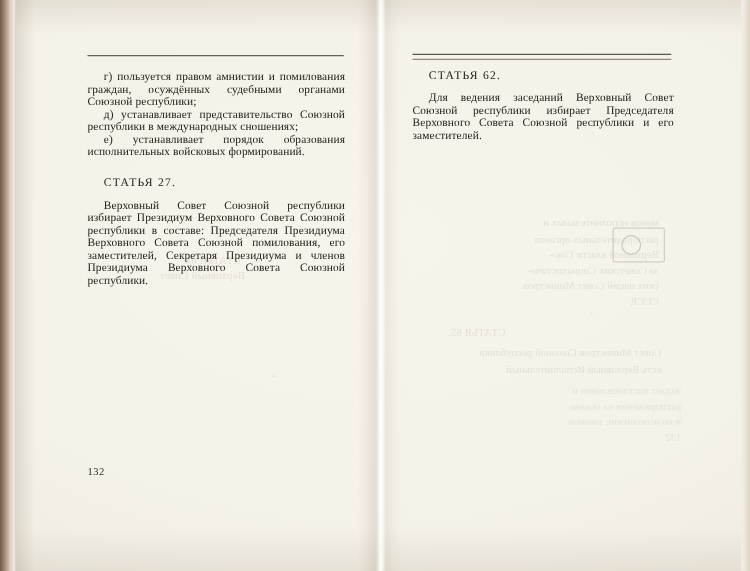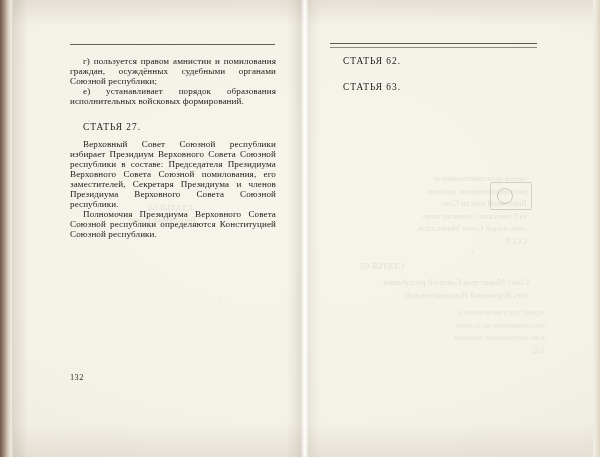--- a/index.html
+++ b/index.html
@@ -237,48 +237,48 @@
     <div class="ghost" style="left:118px; top:202px;">СТАТЬЯ 64.</div>
     <div class="ghost" style="left:100px; top:214px;">Верховный Совет</div>
 
     <div class="speck" style="left:60px; top:120px; width:2px; height:2px;"></div>
     <div class="speck" style="left:190px; top:300px; width:2px; height:2px;"></div>
 
     <div class="column col-left">
 
       <p class="para">г) пользуется правом амнистии и помилования граждан, осуждённых судебными органами Союзной республики;</p>
 
+      <p class="para gap-para">д) устанавливает представительство Союзной республики в международных сношениях;</p>
 
       <p class="para gap-para">е) устанавливает порядок образования исполнительных войсковых формирований.</p>
 
       <p class="article-head gap-before-head">СТАТЬЯ 27.</p>
 
       <p class="para gap-after-head">Верховный Совет Союзной республики избирает Президиум Верховного Совета Союзной республики в составе: Председателя Президиума Верховного Совета Союзной помилования, его заместителей, Секретаря Президиума и членов Президиума Верховного Совета Союзной республики.</p>
 
-      <p class="para gap-para">Полномочия Президиума Верховного Совета Союзной республики определяются Конституцией Союзной республики.</p>
 
     </div>
 
     <div class="page-number">132</div>
 
   </div>
 
   <div class="gutter"></div>
   <div class="gutter-highlight"></div>
 
   <div class="page page-right">
 
     <div class="rule-double"></div>
 
     <div class="column col-right">
 
       <p class="article-head">СТАТЬЯ 62.</p>
 
-
-      <p class="article-head gap-before-head">СТАТЬЯ 63.</p>
+      <p class="para gap-after-head">Для ведения заседаний Верховный Совет Союзной республики избирает Председателя Верховного Совета Союзной республики и его заместителей.</p>
+
 
 
     </div>
 
     <div class="ghost-block" style="left:30px; top:172px; width:175px;">
       <span>менов исполнительных и</span><br>
       <span>распорядительных органов</span><br>
       <span>Верховной власти Сою-</span><br>
       <span>за Советских Социалистиче-</span><br>
       <span>ских наций Совет Министров</span><br>

